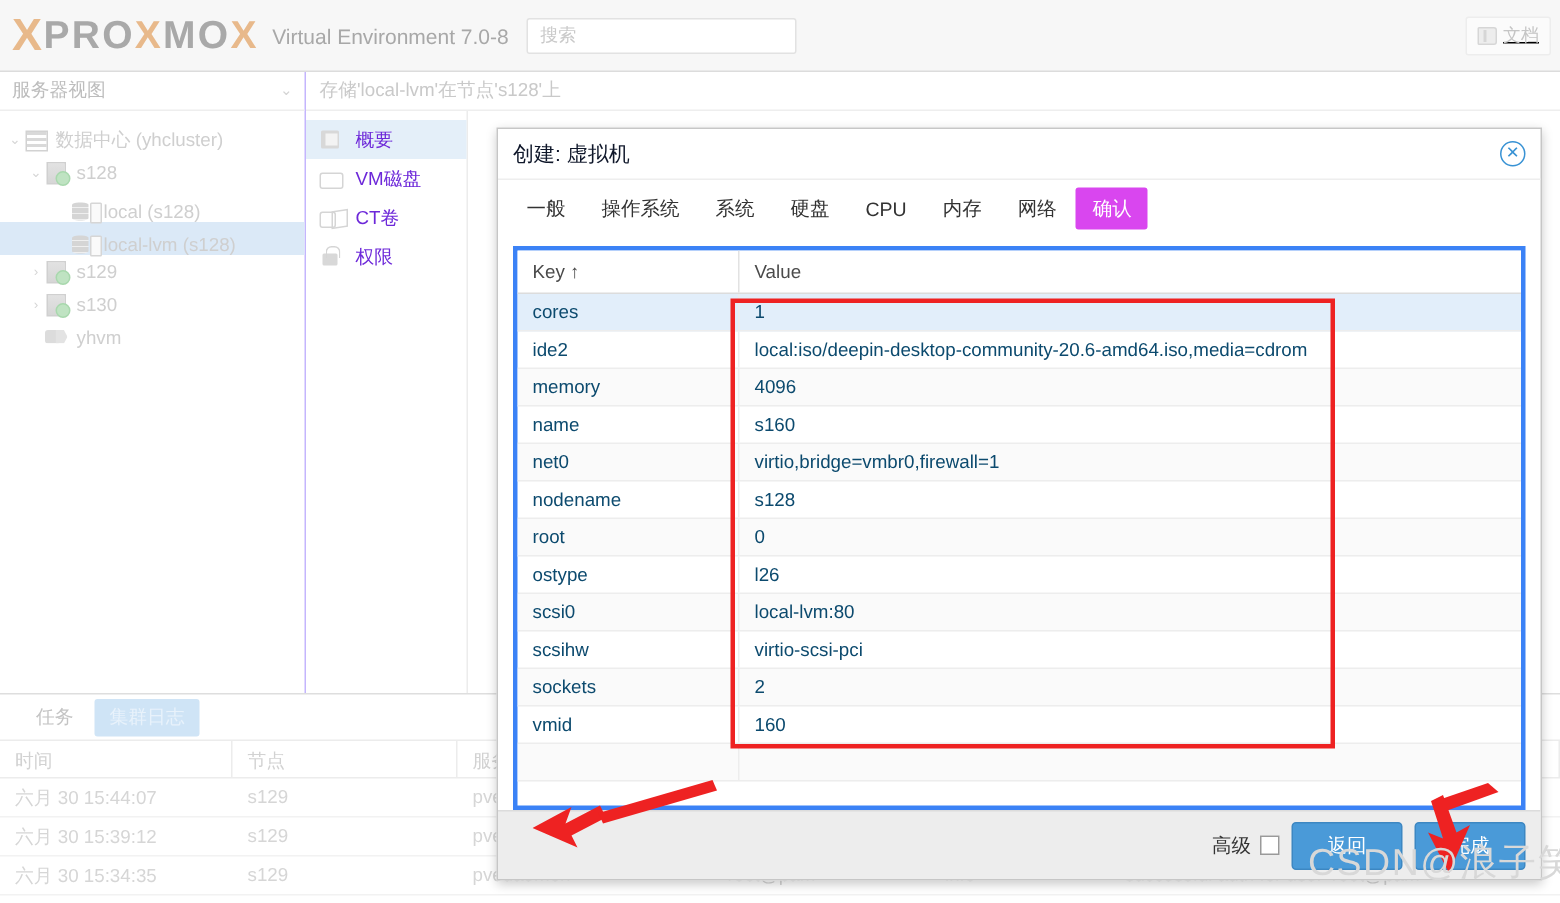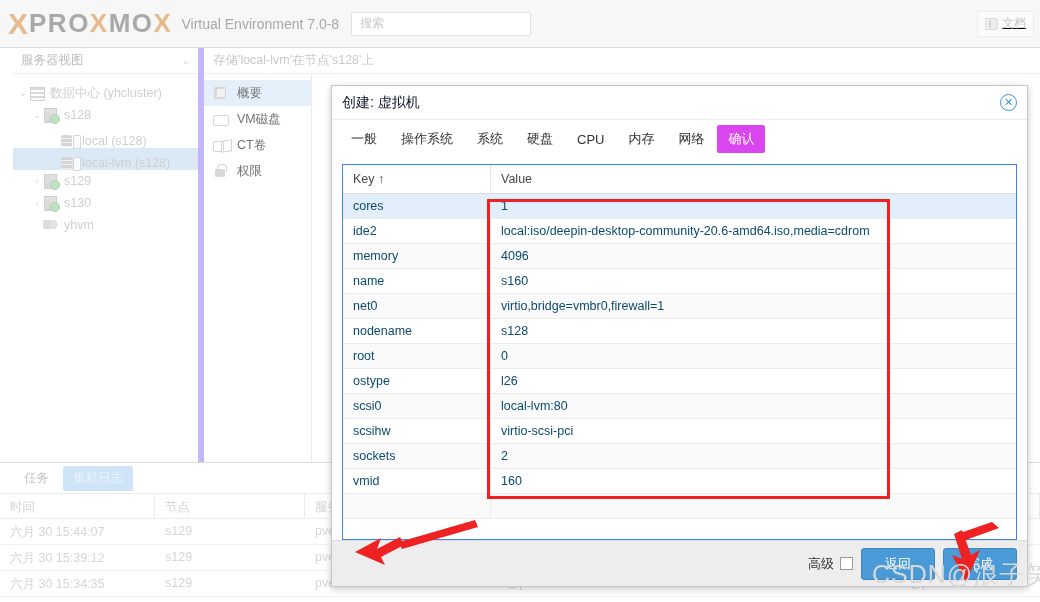--- a/index.html
+++ b/index.html
@@ -42,21 +42,21 @@
     content: ""; position: absolute; inset: 0; border: 1.5px solid #b9b9b9;
     border-radius: 1px 2px 2px 1px; background: #e3e3e3;
   }
   .book-ico::after {
     content: ""; position: absolute; left: 4px; top: 2px; width: 1.5px; height: 8px; background: #b9b9b9;
   }
 
   
   .sidebar {
     position: absolute; left: 0; top: 48px; width: 204px; bottom: 140px;
-    background: #fff; border-right: 6px solid #c4b5fd; padding-left: 13px;
+    background: #fff; border-right: 1px solid #c4b5fd;
   }
   .sb-head {
     height: 26px; display: flex; align-items: center; padding: 0 8px;
     color: #bdbdbd; font-size: 12.5px; border-bottom: 1px solid #eee;
   }
   .sb-caret { margin-left: auto; color: #d3d3d3; font-size: 10px; }
   .tree { padding-top: 8px; }
   .tree-row {
     display: flex; align-items: center; height: 22px; padding-right: 6px;
     color: #cfcfcf; font-size: 12.5px; white-space: nowrap;
@@ -108,21 +108,21 @@
     position: absolute; left: 204px; top: 48px; right: 0; bottom: 140px; background: #fff;
   }
   .crumb {
     height: 26px; display: flex; align-items: center; padding-left: 9px;
     color: #c9c9c9; font-size: 12.5px; border-bottom: 1px solid #eee;
   }
   .content-body { display: flex; height: calc(100% - 26px); }
   .nav2 { width: 108px; border-right: 1px solid #ececec; padding-top: 6px; }
   .nav2-row {
     display: flex; align-items: center; height: 26px; padding-left: 9px;
-    color: #737373; font-size: 12.5px; white-space: nowrap;
+    color: #6d28d9; font-size: 12.5px; white-space: nowrap;
   }
   .nav2-row.sel { background: #e4eff9; }
   .ni { width: 18px; height: 13px; margin-right: 6px; position: relative; flex: 0 0 18px; }
   .ni-sum::before { content:""; position:absolute; left:1px; top:0; width:12px; height:12px;
      background:#d8d8d8; border-radius:1px; }
   .ni-sum::after { content:""; position:absolute; left:4px; top:2px; width:8px; height:8px;
      background:#f3f3f3; }
   .ni-disk::before { content:""; position:absolute; left:0; top:2px; width:14px; height:9px;
      border:1.5px solid #d5d5d5; border-radius:2px; }
   .ni-ct::before { content:""; position:absolute; left:0; top:2px; width:9px; height:9px;
@@ -162,21 +162,21 @@
   .modal-title { color: #0f172a; font-size: 14px; }
   .modal-x {
     margin-left: auto; width: 17px; height: 17px; border-radius: 50%;
     border: 1.4px solid #3892d4; color: #3892d4; font-size: 11px;
     display: flex; align-items: center; justify-content: center; line-height: 1;
   }
   .modal-tabs { display: flex; align-items: center; gap: 2px; height: 38px; padding: 0 8px; }
   .mtab { padding: 5px 11px; font-size: 13px; color: #333; border-radius: 2px; white-space: nowrap; }
   .mtab.sel { background: #d946ef; color: #fff; }
   .modal-body { padding: 6px 10px 0 10px; height: 382px; }
-  .grid-wrap { border: 1px solid #3b82f6; height: 100%; overflow: hidden; }
+  .grid-wrap { border: 3px solid #3b82f6; height: 100%; overflow: hidden; }
   .gh { display: flex; height: 29px; background: #fff; border-bottom: 1px solid #dcdcdc; }
   .gh > div { padding: 7px 10px; color: #4a4a4a; font-size: 12.5px; }
   .gh .k { width: 148px; border-right: 1px solid #e2e2e2; }
   .gh .v { flex: 1; }
   .gr { display: flex; height: 25px; border-bottom: 1px solid #ededed; }
   .gr:nth-child(even) { background: #fafafa; }
   .gr.sel { background: #e2eefa; }
   .gr > div { padding: 5px 10px; color: #0c4a6e; font-size: 12.5px; white-space: nowrap; overflow: hidden; }
   .gr .k { width: 148px; border-right: 1px solid #ededed; }
   .gr .v { flex: 1; }

